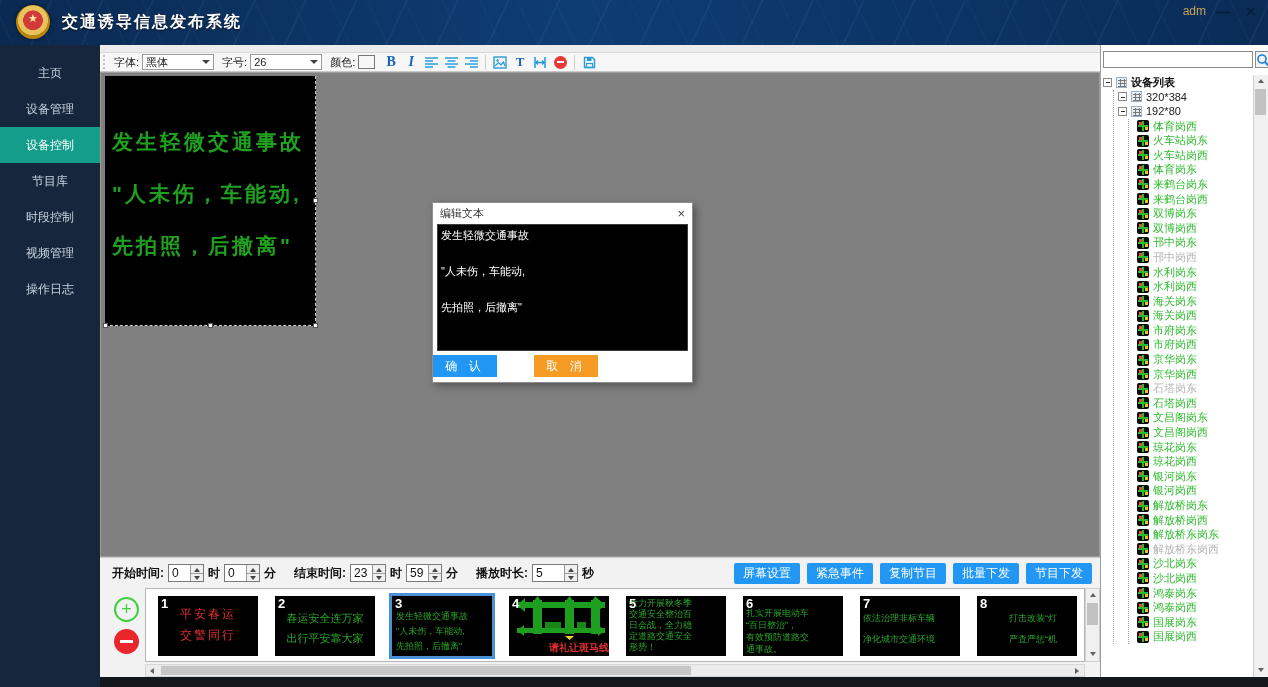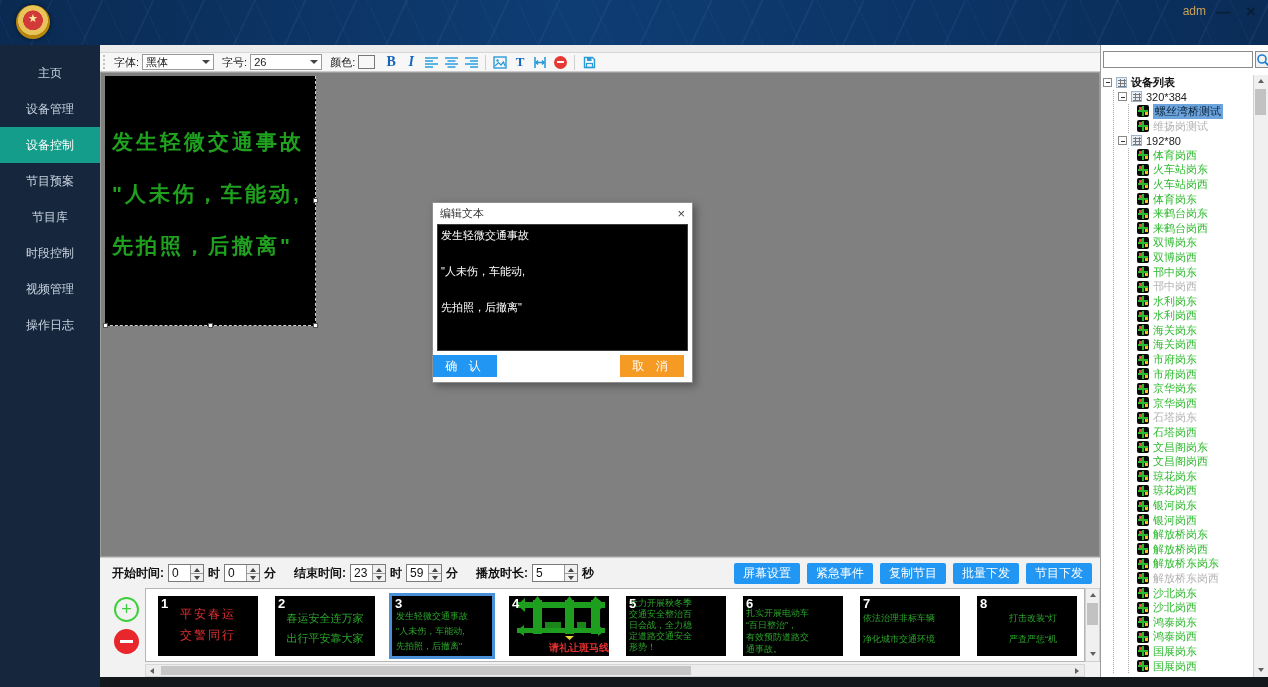--- a/index.html
+++ b/index.html
@@ -133,21 +133,21 @@
   .harr.rt { right:0; } .harr.rt::after { left:4px; border-top:3px solid transparent; border-bottom:3px solid transparent; border-left:4px solid #606060; }
   #hthumb { position:absolute; left:15px; top:1px; width:530px; height:9px; background:#c6c6c6; }
 
   
   #dialog { position:absolute; left:432px; top:202px; width:261px; height:181px; background:#fff;
     border:1px solid #8f8f8f; box-shadow:3px 3px 8px rgba(0,0,0,.35); z-index:20; }
   #dlg-titlebar { height:21px; display:flex; align-items:center; padding:0 7px; font-size:11px; color:#333; }
   #dlg-close { margin-left:auto; font-size:13px; color:#444; cursor:pointer; }
   #dlg-textarea { margin:0 4px; height:127px; background:#000; border:1px solid #3c3c3c; padding:1px 3px;
     color:#fff; font-size:11px; line-height:18px; cursor:text; overflow:hidden; }
-  #dlg-btns { display:flex; justify-content:space-between; gap:37px; padding:4px 8px 0 0; }
+  #dlg-btns { display:flex; justify-content:flex-start; gap:37px; padding:4px 8px 0 0; }
   .dlg-btn { width:64px; height:22px; border:none; color:#fff; font-size:12px; letter-spacing:4px;
     cursor:pointer; }
   #dlg-ok { background:#2196f3; } #dlg-cancel { background:#f59a23; }
 
   
   #devpanel { position:absolute; right:0; top:45px; width:168px; bottom:10px; background:#fff;
     border-left:1px solid #9d9d9d; }
   #dev-search-row { position:absolute; left:2px; top:6px; right:2px; height:18px; display:flex; gap:2px; }
   #dev-search { flex:1; height:17px; border:1px solid #8a8a8a; background:#fff; font-size:11px; padding:0 3px; }
   #dev-search-btn { width:23px; height:17px; border:1px solid #8a8a8a; background:#f2f2f2;
@@ -180,30 +180,30 @@
   #tree-vscroll { right:0; top:30px; bottom:0; position:absolute; width:15px; background:#f0f0f0;
     border-left:1px solid #d0d0d0; }
 
   #footer { position:absolute; left:100px; right:0; bottom:0; height:10px; background:#14181c; }
 </style>
 </head>
 <body>
 
 <div id="header">
   <div id="logo"></div>
+  <div id="app-title">交通诱导信息发布系统</div>
   <div id="user-name">adm</div>
   <div id="btn-min" class="win-btn">—</div>
   <div id="btn-close" class="win-btn">×</div>
 </div>
 
 <div id="sidebar">
     <div class="side-item">主页</div>
     <div class="side-item">设备管理</div>
     <div class="side-item active">设备控制</div>
-    <div class="side-item">节目预案</div>
     <div class="side-item">节目库</div>
     <div class="side-item">时段控制</div>
     <div class="side-item">视频管理</div>
     <div class="side-item">操作日志</div>
   </div>
 
 <div id="main">
 
   <div id="toolbar">
     <span class="grip"></span>
@@ -487,30 +487,20 @@
         <span class="expander"></span>
         <span class="node-ico"></span>
         <span class="root-lbl">设备列表</span>
       </div>
       <div class="grp">
         <div class="trow">
           <span class="expander"></span>
           <span class="node-ico"></span>
           <span>320*384</span>
         </div>
-        <div class="devs">
-          <div class="trow">
-            <span class="dev-ico"></span>
-            <span class="dev-lbl selected">螺丝湾桥测试</span>
-          </div>
-          <div class="trow">
-            <span class="dev-ico"></span>
-            <span class="dev-lbl offline">维扬岗测试</span>
-          </div>
-        </div>
         <div class="trow">
           <span class="expander"></span>
           <span class="node-ico"></span>
           <span>192*80</span>
         </div>
         <div class="devs">
           <div class="trow">
             <span class="dev-ico"></span>
             <span class="dev-lbl online">体育岗西</span>
           </div>

